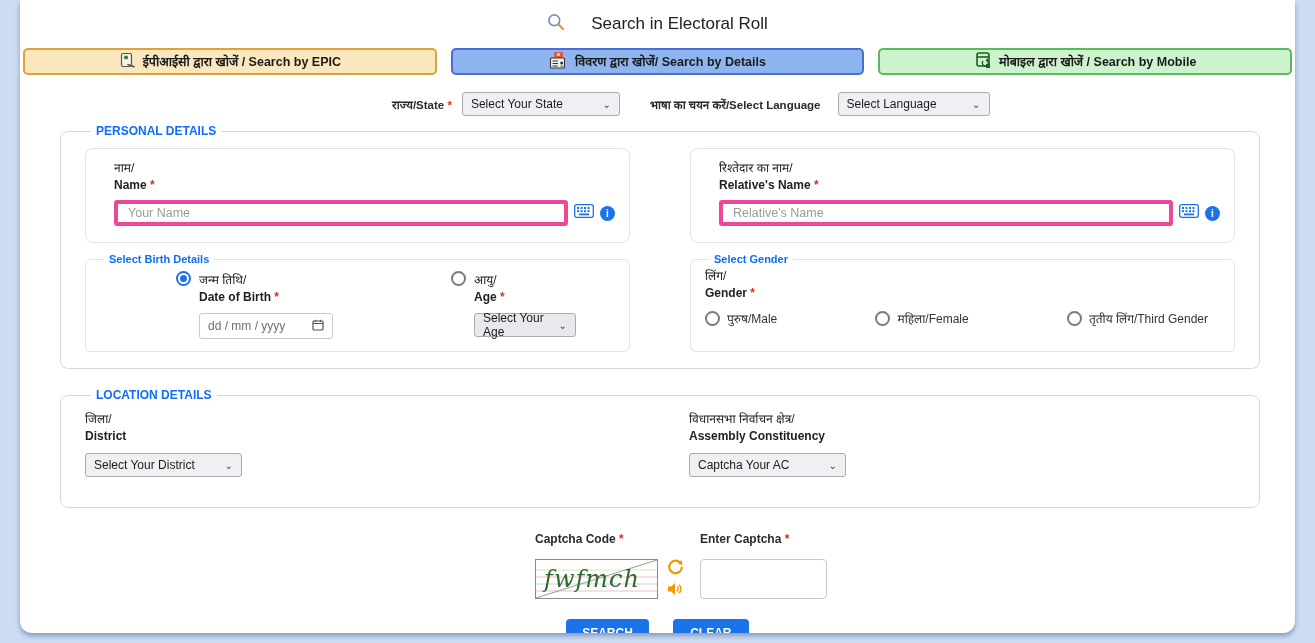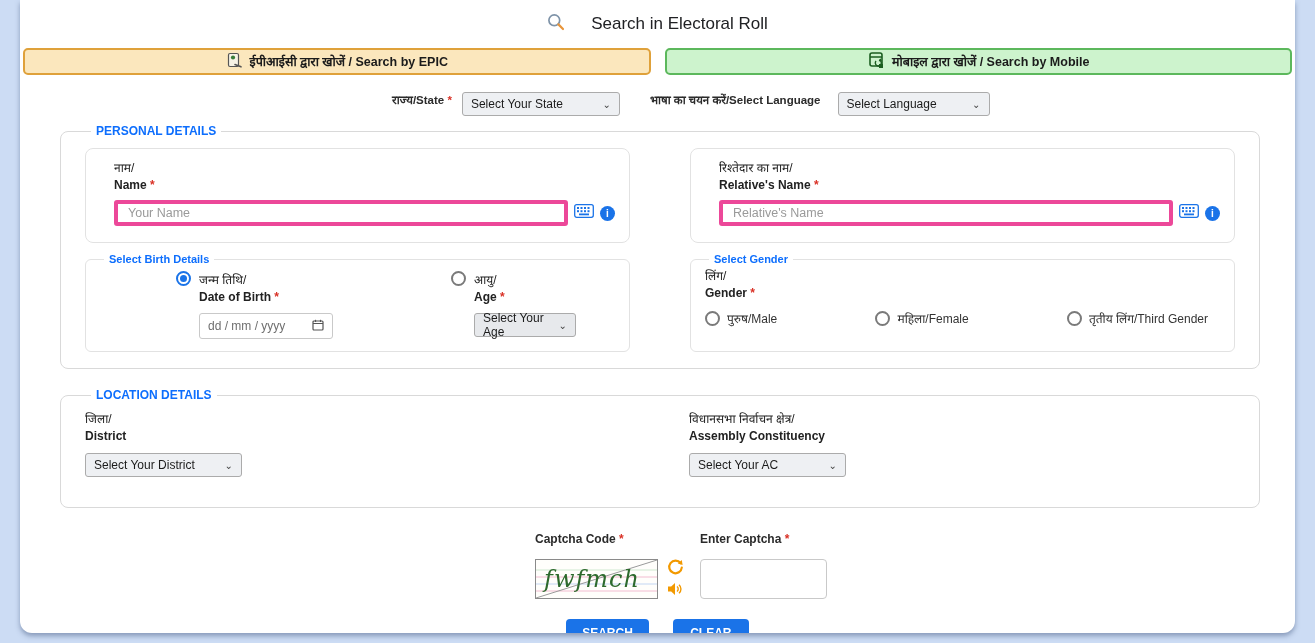--- a/index.html
+++ b/index.html
@@ -20,21 +20,21 @@
   .hdr{display:flex;justify-content:center;align-items:center;gap:26px;padding-top:13px;}
   .hdr-title{font-size:17px;font-weight:500;color:#202124;}
   
   .tabs{display:flex;gap:14px;margin:13px 3px 0 3px;}
   .tab{flex:1;height:23px;border-radius:5px;display:flex;align-items:center;justify-content:center;gap:7px;
        font-size:12.5px;font-weight:700;color:#1b1b1b;cursor:pointer;}
   .tab-epic{background:#fbe7bd;border:2px solid #dfa13a;}
   .tab-details{background:#8fb5f0;border:2px solid #4a6fd0;}
   .tab-mobile{background:#cdf3cd;border:2px solid #5cb85c;}
   
-  .filters{display:flex;align-items:flex-start;margin:17px 0 0 372px;font-size:11.5px;font-weight:700;color:#2b2b2b;}
+  .filters{display:flex;align-items:center;margin:17px 0 0 372px;font-size:11.5px;font-weight:700;color:#2b2b2b;}
   .req{color:#d93025;font-weight:700;}
   .sel{background:#eef0f3;border:1px solid #ababab;border-radius:3px;height:24px;
        display:flex;align-items:center;justify-content:space-between;padding:0 8px;
        font-size:12px;font-weight:400;color:#1b1b1b;cursor:pointer;box-sizing:border-box;}
   .chev{font-size:10px;color:#444;}
   
   fieldset{border:1px solid #d9d9d9;border-radius:8px;margin:0;padding:0;}
   .fs-outer{margin:8px 35px 0 40px;padding:4px 24px 16px 24px;}
   legend{color:#0d6efd;font-weight:700;font-size:12px;padding:0 5px;margin-left:6px;}
   .fs-inner{border:1px solid #e2e2e2;border-radius:6px;padding:2px 12px 12px 12px;}
@@ -98,20 +98,35 @@
   <div class="tabs">
     <div class="tab tab-epic">
       <span>
         <svg width="17" height="17" viewBox="0 0 17 17">
           <rect x="2.5" y="1.5" width="10" height="13" rx="1.5" fill="#f7f3e6" stroke="#555" stroke-width="1.2"></rect>
           <circle cx="7" cy="5.5" r="2.1" fill="#3a7d3a"></circle>
           <line x1="9" y1="12.5" x2="15" y2="14.8" stroke="#555" stroke-width="1.6" stroke-linecap="round"></line>
         </svg>
       </span>
       <span>ईपीआईसी द्वारा खोजें / Search by EPIC</span>
+    </div>
+    <div class="tab tab-details">
+      <span>
+        <svg width="19" height="19" viewBox="0 0 19 19">
+          <rect x="5" y="1" width="9" height="6" rx="1" fill="#e05a4e"></rect>
+          <rect x="8.4" y="2.2" width="2.2" height="2.6" rx="0.6" fill="#fff"></rect>
+          <rect x="1.5" y="7" width="14" height="10" rx="1" fill="#f2f2f2" stroke="#333" stroke-width="1.1"></rect>
+          <line x1="3.5" y1="10" x2="9" y2="10" stroke="#333" stroke-width="1"></line>
+          <line x1="3.5" y1="12.5" x2="9" y2="12.5" stroke="#333" stroke-width="1"></line>
+          <line x1="3.5" y1="15" x2="9" y2="15" stroke="#333" stroke-width="1"></line>
+          <circle cx="12.7" cy="12" r="1.5" fill="#333"></circle>
+          <path d="M10.8 15.5 q1.9 -2 3.8 0 z" fill="#333"></path>
+        </svg>
+      </span>
+      <span>विवरण द्वारा खोजें/ Search by Details</span>
     </div>
     <div class="tab tab-mobile">
       <span>
         <svg width="18" height="18" viewBox="0 0 18 18">
           <rect x="3" y="2" width="12" height="13" rx="2" fill="none" stroke="#1b5e20" stroke-width="1.6"></rect>
           <line x1="3" y1="6" x2="15" y2="6" stroke="#1b5e20" stroke-width="1.6"></line>
           <path d="M9 10 a3 3 0 1 0 3 -1" fill="none" stroke="#1b5e20" stroke-width="1.4"></path>
           <polygon points="13.5,7.2 14.8,10 11.8,10.2" fill="#1b5e20"></polygon>
           <rect x="12" y="13" width="4" height="4" fill="#1b5e20"></rect>
         </svg>
@@ -269,21 +284,21 @@
         <div class="lab-en">District</div>
         <div class="sel loc-sel">
           <span>Select Your District</span>
           <span class="chev">⌄</span>
         </div>
       </div>
       <div class="loc-col2">
         <div class="lab-hi">विधानसभा निर्वाचन क्षेत्र/</div>
         <div class="lab-en">Assembly Constituency</div>
         <div class="sel loc-sel">
-          <span>Select Your AC</span>
+          <span>Captcha Your AC</span>
           <span class="chev">⌄</span>
         </div>
       </div>
     </div>
   </fieldset>
 
   <div class="cap">
     <div class="cap-labels">
       <span class="cap-lab1">
         <span>Captcha Code</span> <span class="req">*</span>

